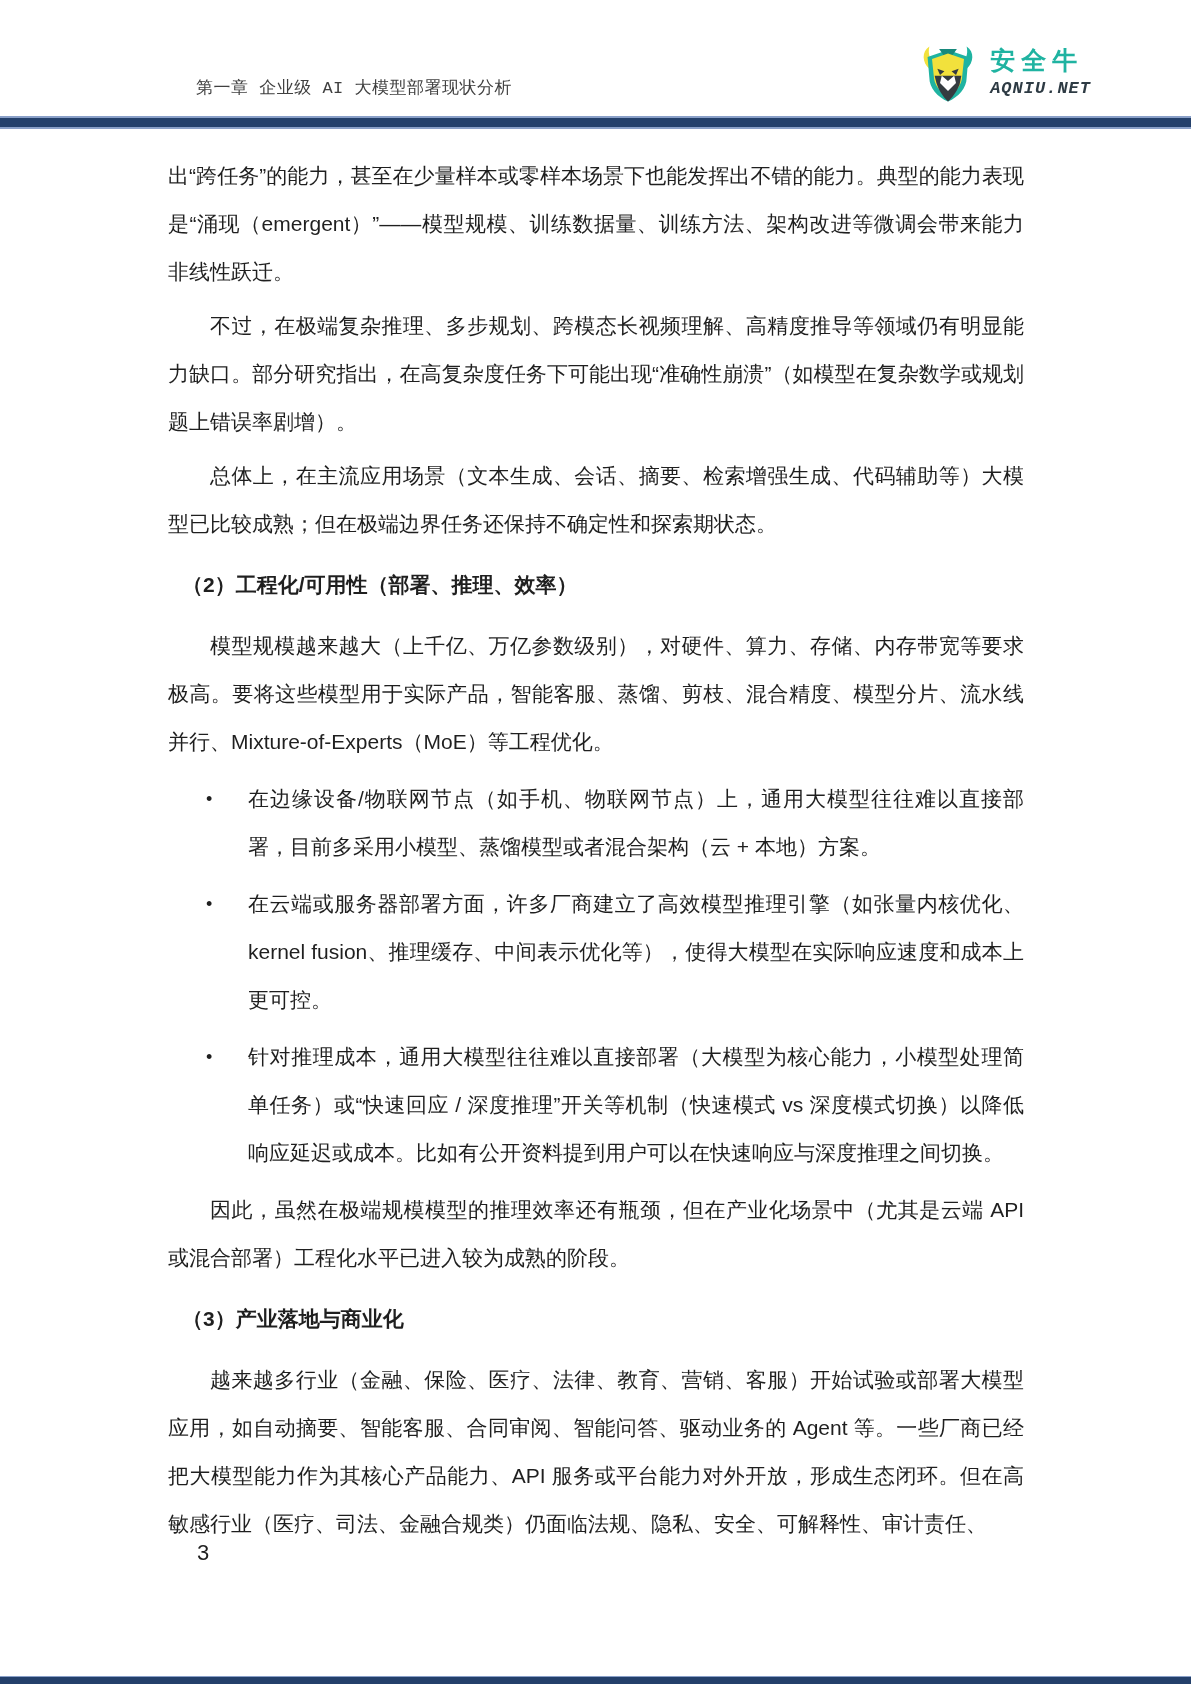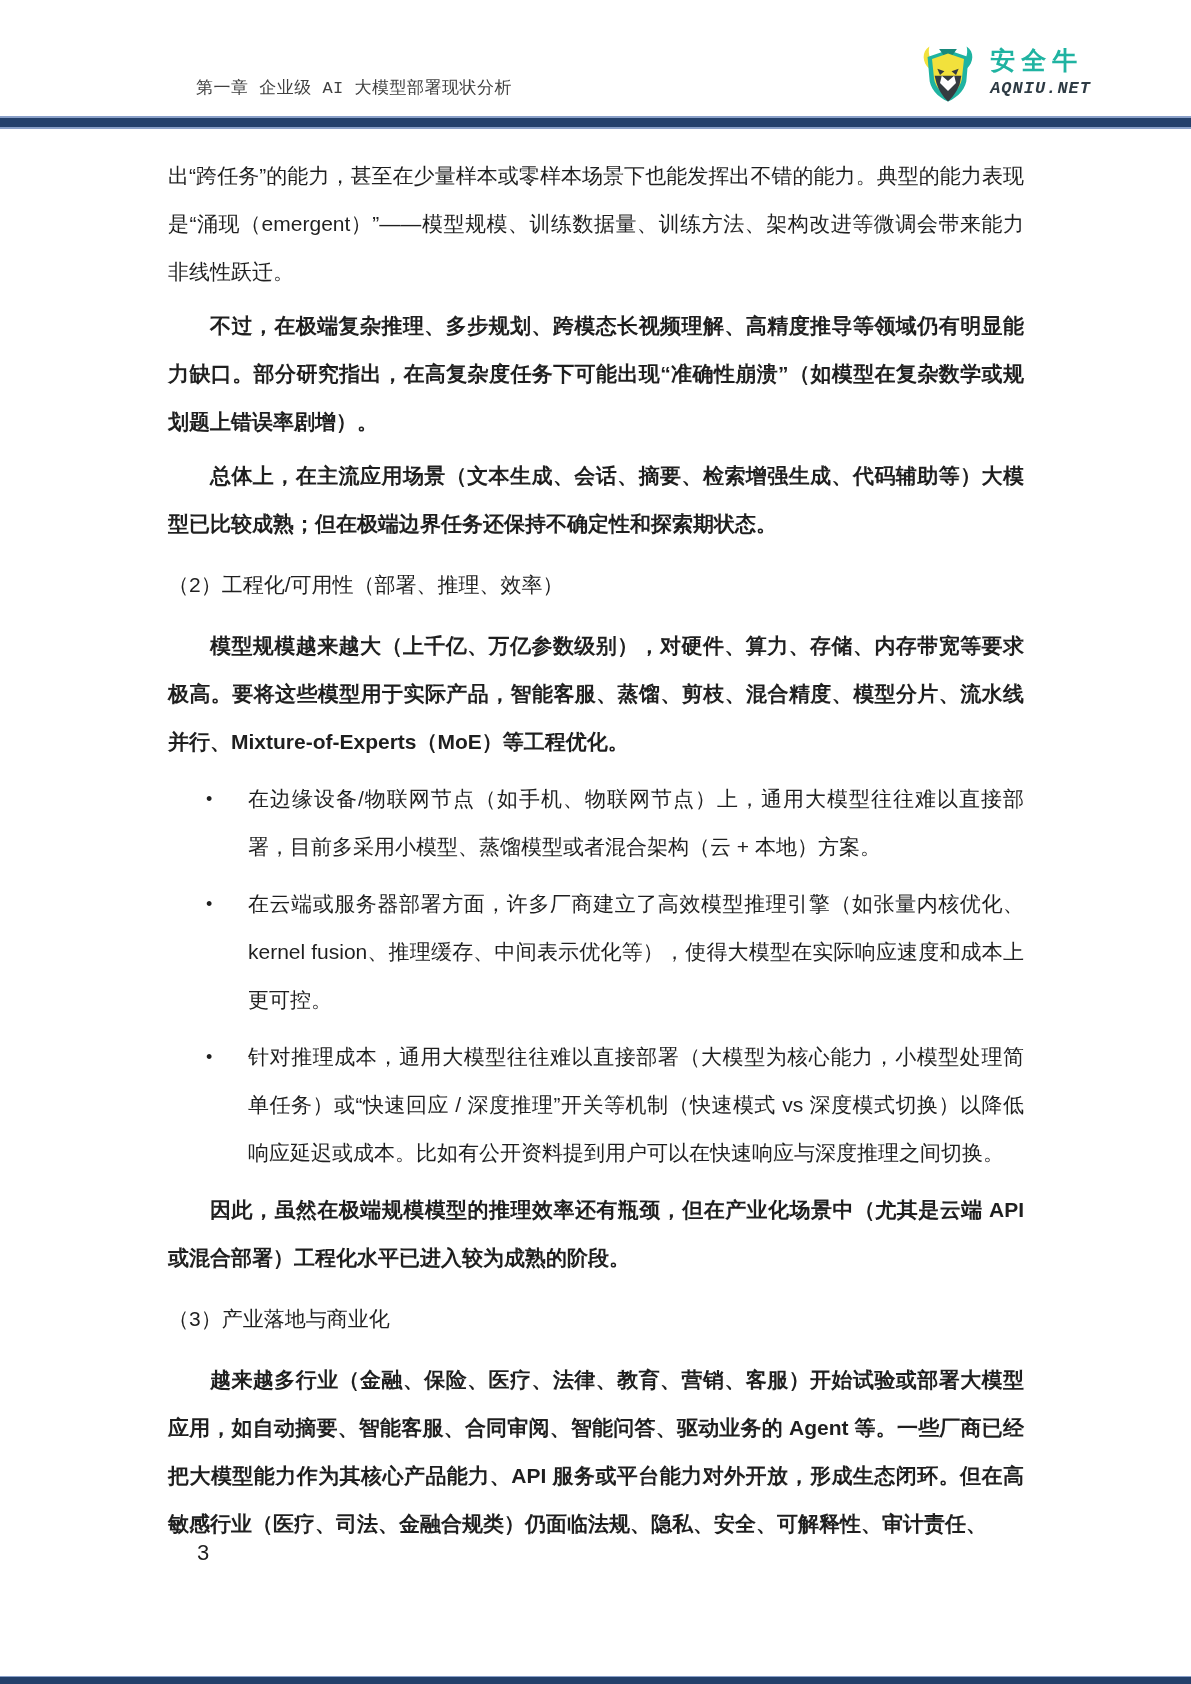--- a/index.html
+++ b/index.html
@@ -36,22 +36,22 @@
     border-top:2px solid #8aa0c8; border-bottom:2px solid #8aa0c8;
   }
 
   
   .content {
     position:absolute; top:146px; left:168px; width:856px;
     font-size:21px; line-height:48px; color:#1f1f1f;
     text-align:justify; text-justify:inter-ideograph;
   }
   .para { margin:6px 0; }
-  .para.indent { text-indent:2em;font-weight:bold; }
-  .heading { margin:13px 0; font-size:21px; font-weight:400; line-height:48px; }
+  .para.indent { text-indent:2em; }
+  .heading { margin:13px 14px; font-size:21px; font-weight:700; line-height:48px; }
   .bullet-item { position:relative; margin:9px 0; padding-left:80px; }
   .bullet-marker { position:absolute; left:38px; top:0; font-size:18px; }
 
   
   .page-number {
     position:absolute; left:197px; top:1540px;
     font-size:22px; color:#1f1f1f;
   }
   .footer-bar {
     position:absolute; bottom:0; left:0; width:100%; height:8px;

